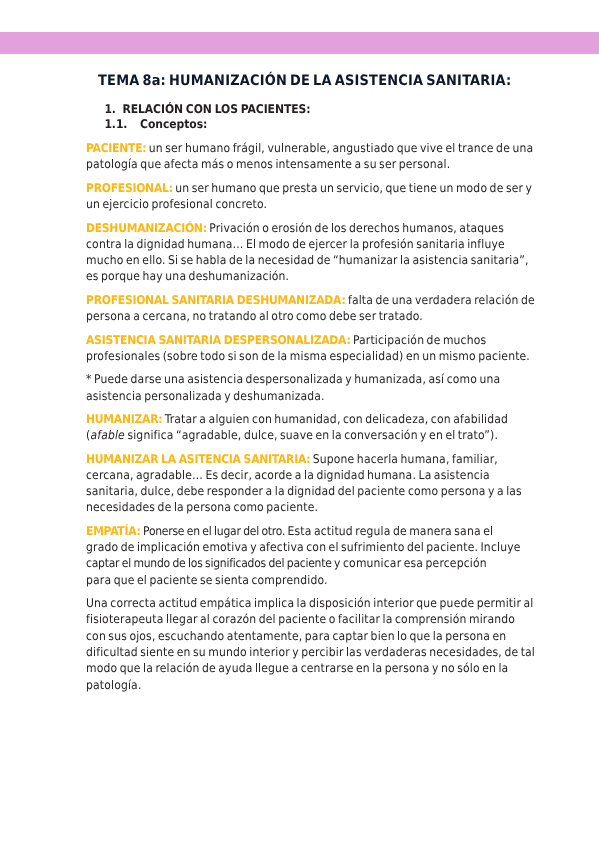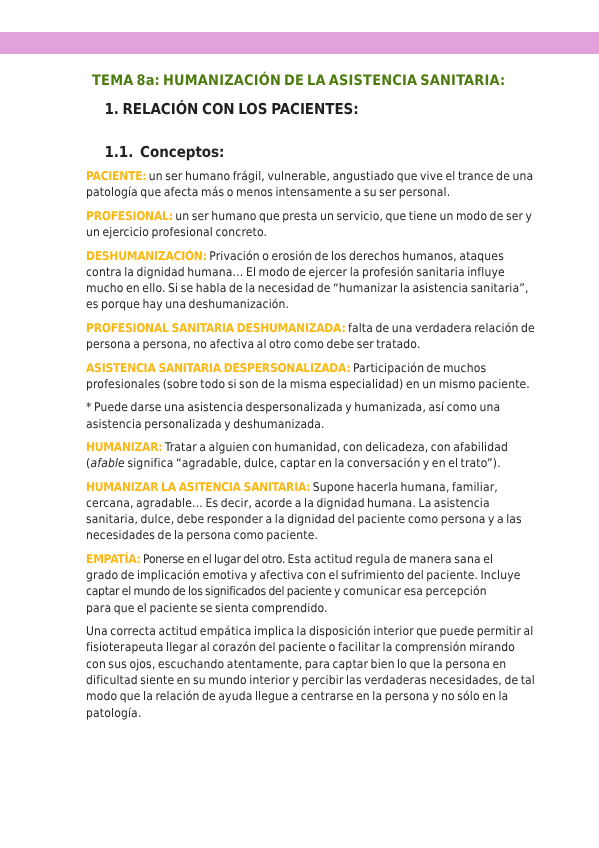--- a/index.html
+++ b/index.html
@@ -18,37 +18,37 @@
   .top-band {
     position: absolute; left: 0; top: 31.5px;
     width: 599px; height: 22.7px;
     background: #e2a0dd;
   }
   .content {
     position: absolute; left: 86px; top: 72.2px; width: 430px;
     will-change: opacity;
   }
   h1.doc-title {
-    margin: 0 0 0 6px;
+    margin: 0 0 0 12px;
     font-size: 14.4px;
     font-weight: bold;
     line-height: 18px;
-    color: #4d7c0f;
+    color: #0f172a;
     white-space: nowrap;
     letter-spacing: 0.227px;
     word-spacing: -1.8px;
   }
   .outline { margin: 11.4px 0 0 18.4px; padding: 0; }
   .oline {
-    font-size: 15px; font-weight: bold; line-height: 15.8px;
+    font-size: 12px; font-weight: bold; line-height: 15.8px;
     white-space: nowrap; letter-spacing: -0.05px; word-spacing: -0.9px; color: #231f20;
   }
   .oline .num { display: inline-block; }
   .lvl1 .num { width: 18px; }
-  .lvl2 .num { width: 35.7px; margin-top: 28px; }
+  .lvl2 .num { width: 35.7px; }
   .paras { margin-top: 7px; }
   p.para {
     margin: 0 0 7.1px 0;
     font-size: 12px;
     line-height: 16.3px;
     white-space: nowrap;
     letter-spacing: 0.17px;
     word-spacing: -1.15px;
     color: #231f20;
   }
@@ -69,23 +69,23 @@
 
     <div class="outline">
       <div class="oline lvl1"><span class="num">1.</span><span>RELACIÓN CON LOS PACIENTES:</span></div>
       <div class="oline lvl2"><span class="num">1.1.</span><span>Conceptos:</span></div>
     </div>
 
     <div class="paras" id="paras">
         <p class="para"><span class="term">PACIENTE:</span><span> un ser humano frágil, vulnerable, angustiado que vive el trance de una</span><br><span>patología que afecta más o menos intensamente a su ser personal.</span></p>
         <p class="para"><span class="term">PROFESIONAL:</span><span> un ser humano que presta un servicio, que tiene un modo de ser y</span><br><span>un ejercicio profesional concreto.</span></p>
         <p class="para"><span class="term">DESHUMANIZACIÓN:</span><span> Privación o erosión de los derechos humanos, ataques</span><br><span>contra la dignidad humana… El modo de ejercer la profesión sanitaria influye</span><br><span>mucho en ello. Si se habla de la necesidad de “humanizar la asistencia sanitaria”,</span><br><span>es porque hay una deshumanización.</span></p>
-        <p class="para"><span class="term">PROFESIONAL SANITARIA DESHUMANIZADA:</span><span> falta de una verdadera relación de</span><br><span>persona a persona, no afectiva al otro como debe ser tratado.</span></p>
+        <p class="para"><span class="term">PROFESIONAL SANITARIA DESHUMANIZADA:</span><span> falta de una verdadera relación de</span><br><span>persona a cercana, no tratando al otro como debe ser tratado.</span></p>
         <p class="para"><span class="term">ASISTENCIA SANITARIA DESPERSONALIZADA:</span><span> Participación de muchos</span><br><span>profesionales (sobre todo si son de la misma especialidad) en un mismo paciente.</span></p>
         <p class="para"><span>* Puede darse una asistencia despersonalizada y humanizada, así como una</span><br><span>asistencia personalizada y deshumanizada.</span></p>
-        <p class="para"><span class="term">HUMANIZAR:</span><span> Tratar a alguien con humanidad, con delicadeza, con afabilidad</span><br><span>(</span><span class="i">afable</span><span> significa “agradable, dulce, captar en la conversación y en el trato”).</span></p>
+        <p class="para"><span class="term">HUMANIZAR:</span><span> Tratar a alguien con humanidad, con delicadeza, con afabilidad</span><br><span>(</span><span class="i">afable</span><span> significa “agradable, dulce, suave en la conversación y en el trato”).</span></p>
         <p class="para"><span class="term">HUMANIZAR LA ASITENCIA SANITARIA:</span><span> Supone hacerla humana, familiar,</span><br><span>cercana, agradable… Es decir, acorde a la dignidad humana. La asistencia</span><br><span>sanitaria, dulce, debe responder a la dignidad del paciente como persona y a las</span><br><span>necesidades de la persona como paciente.</span></p>
         <p class="para"><span class="term">EMPATÍA:</span><span> </span><span class="b">Ponerse en el lugar del otro.</span><span> Esta actitud regula de manera sana el</span><br><span>grado de implicación emotiva y afectiva con el sufrimiento del paciente. Incluye</span><br><span class="b">captar el mundo de los significados del paciente</span><span> y comunicar esa percepción</span><br><span>para que el paciente se sienta comprendido.</span></p>
         <p class="para"><span>Una correcta actitud empática implica la disposición interior que puede permitir al</span><br><span>fisioterapeuta llegar al corazón del paciente o facilitar la comprensión mirando</span><br><span>con sus ojos, escuchando atentamente, para captar bien lo que la persona en</span><br><span>dificultad siente en su mundo interior y percibir las verdaderas necesidades, de tal</span><br><span>modo que la relación de ayuda llegue a centrarse en la persona y no sólo en la</span><br><span>patología.</span></p>
       </div>
 
   </div>
 </div>
 
 </body></html>

